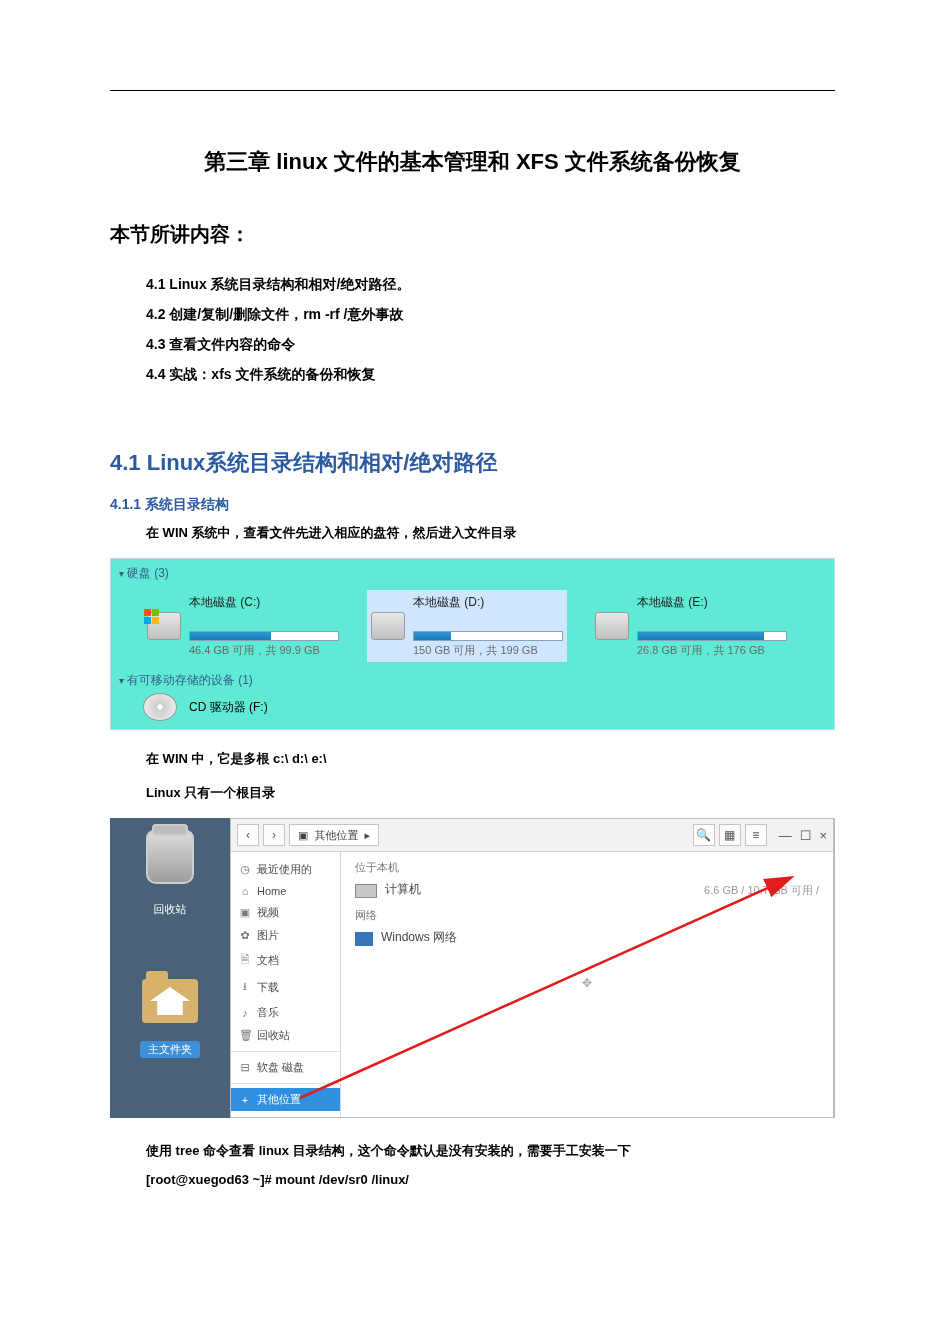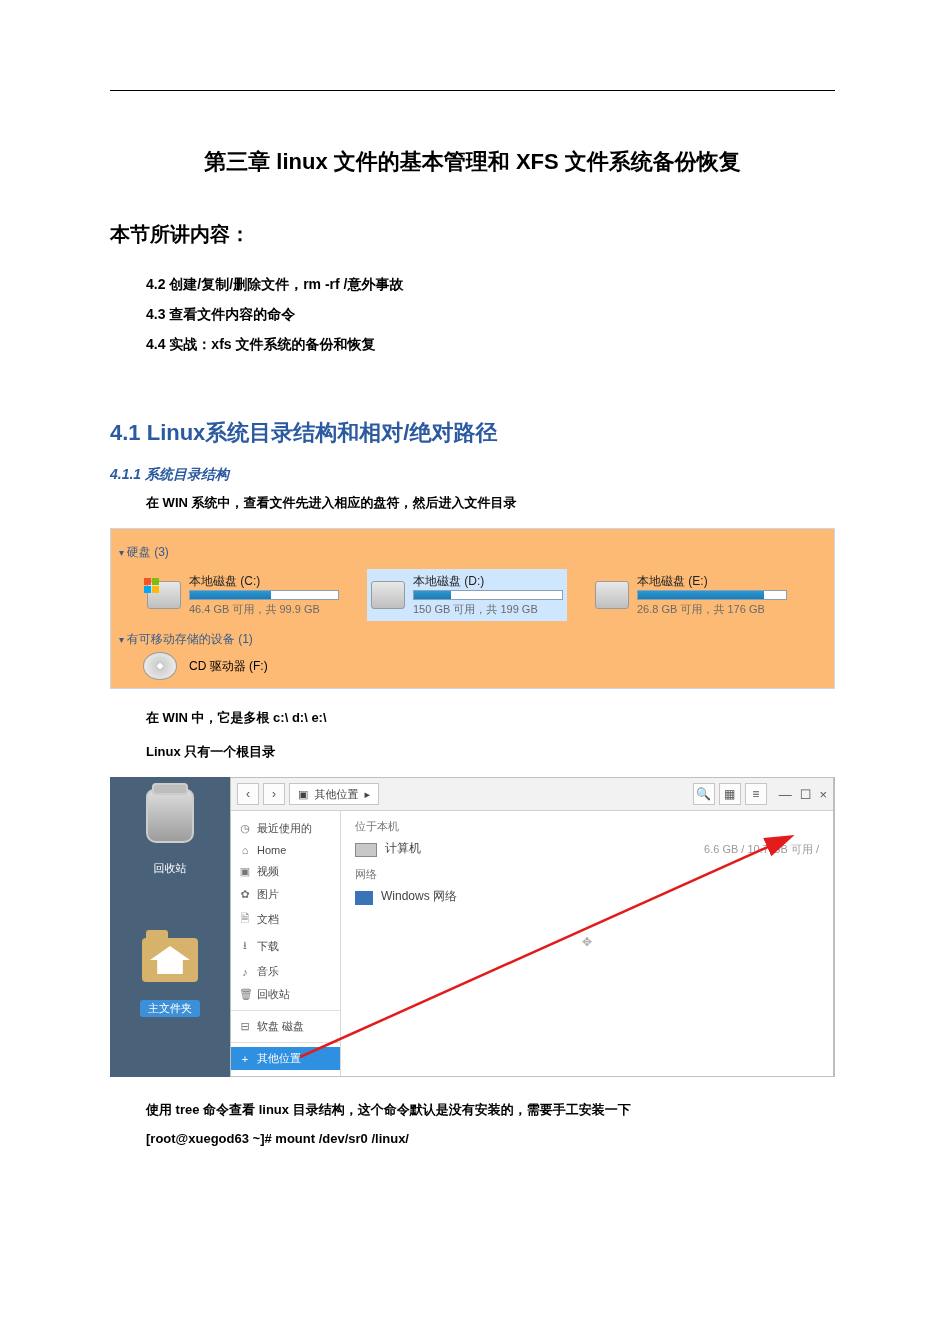--- a/index.html
+++ b/index.html
@@ -39,38 +39,37 @@
     font-size: 22px;
     font-weight: bold;
     color: #2b5aa0;
     margin-bottom: 18px;
   }
   .h3-sub {
     font-size: 14px;
     font-weight: bold;
     color: #2b5aa0;
     margin-bottom: 10px;
-    font-style: italic;
   }
   .body-text {
     font-size: 13px;
     font-weight: bold;
     padding-left: 36px;
     margin-bottom: 16px;
   }
   .body-text-plain {
     font-size: 13px;
     font-weight: bold;
     margin-bottom: 12px;
   }
   
   .win-drives {
     border: 1px solid #c9d7e6;
-    background: #fdba74;
-    padding: 15px 8px 8px 8px;
+    background: #5eead4;
+    padding: 6px 8px 8px 8px;
     margin: 8px 0 20px 0;
     font-size: 12px;
     font-weight: normal;
   }
   .win-group-header {
     color: #3a5c8a;
     font-size: 12px;
     margin-bottom: 4px;
   }
   .win-group-header::before {
@@ -105,21 +104,21 @@
       linear-gradient(#f35325,#f35325) 0 0/7px 7px no-repeat,
       linear-gradient(#81bc06,#81bc06) 8px 0/7px 7px no-repeat,
       linear-gradient(#05a6f0,#05a6f0) 0 8px/7px 7px no-repeat,
       linear-gradient(#ffba08,#ffba08) 8px 8px/7px 7px no-repeat;
   }
   .drive-icon.cd {
     border-radius: 50%;
     background: radial-gradient(circle,#fff 12%,#ccc 14%,#e8e8e8 70%);
   }
   .drive-info { flex:1; }
-  .drive-label { color:#222; margin-bottom:0; }
+  .drive-label { color:#222; margin-bottom:20px; }
   .drive-bar {
     height:10px; border:1px solid #8aa0b8; background:#fff;
     position:relative; margin-bottom:2px;
   }
   .drive-bar .fill {
     position:absolute; left:0; top:0; bottom:0;
     background: linear-gradient(#2b98d4,#1d7cb3);
   }
   .drive-free { color:#6a6a6a; font-size:11px; }
   .removable-row { padding-left:24px; display:flex; gap:12px; align-items:center;}
@@ -183,20 +182,21 @@
 </head>
 <body>
 
 <div class="top-rule"></div>
 
 <h1 class="chapter-title">第三章   linux 文件的基本管理和 XFS 文件系统备份恢复</h1>
 
 <h2 class="section-label">本节所讲内容：</h2>
 
 <ul class="toc-list">
+  <li>4.1   Linux 系统目录结构和相对/绝对路径。</li>
   <li>4.2   创建/复制/删除文件，rm  -rf /意外事故</li>
   <li>4.3   查看文件内容的命令</li>
   <li>4.4   实战：xfs 文件系统的备份和恢复</li>
 </ul>
 
 <h2 class="h2-section">4.1  Linux系统目录结构和相对/绝对路径</h2>
 <h3 class="h3-sub">4.1.1 系统目录结构</h3>
 <p class="body-text">在 WIN 系统中，查看文件先进入相应的盘符，然后进入文件目录</p>
 
 <div class="win-drives">

